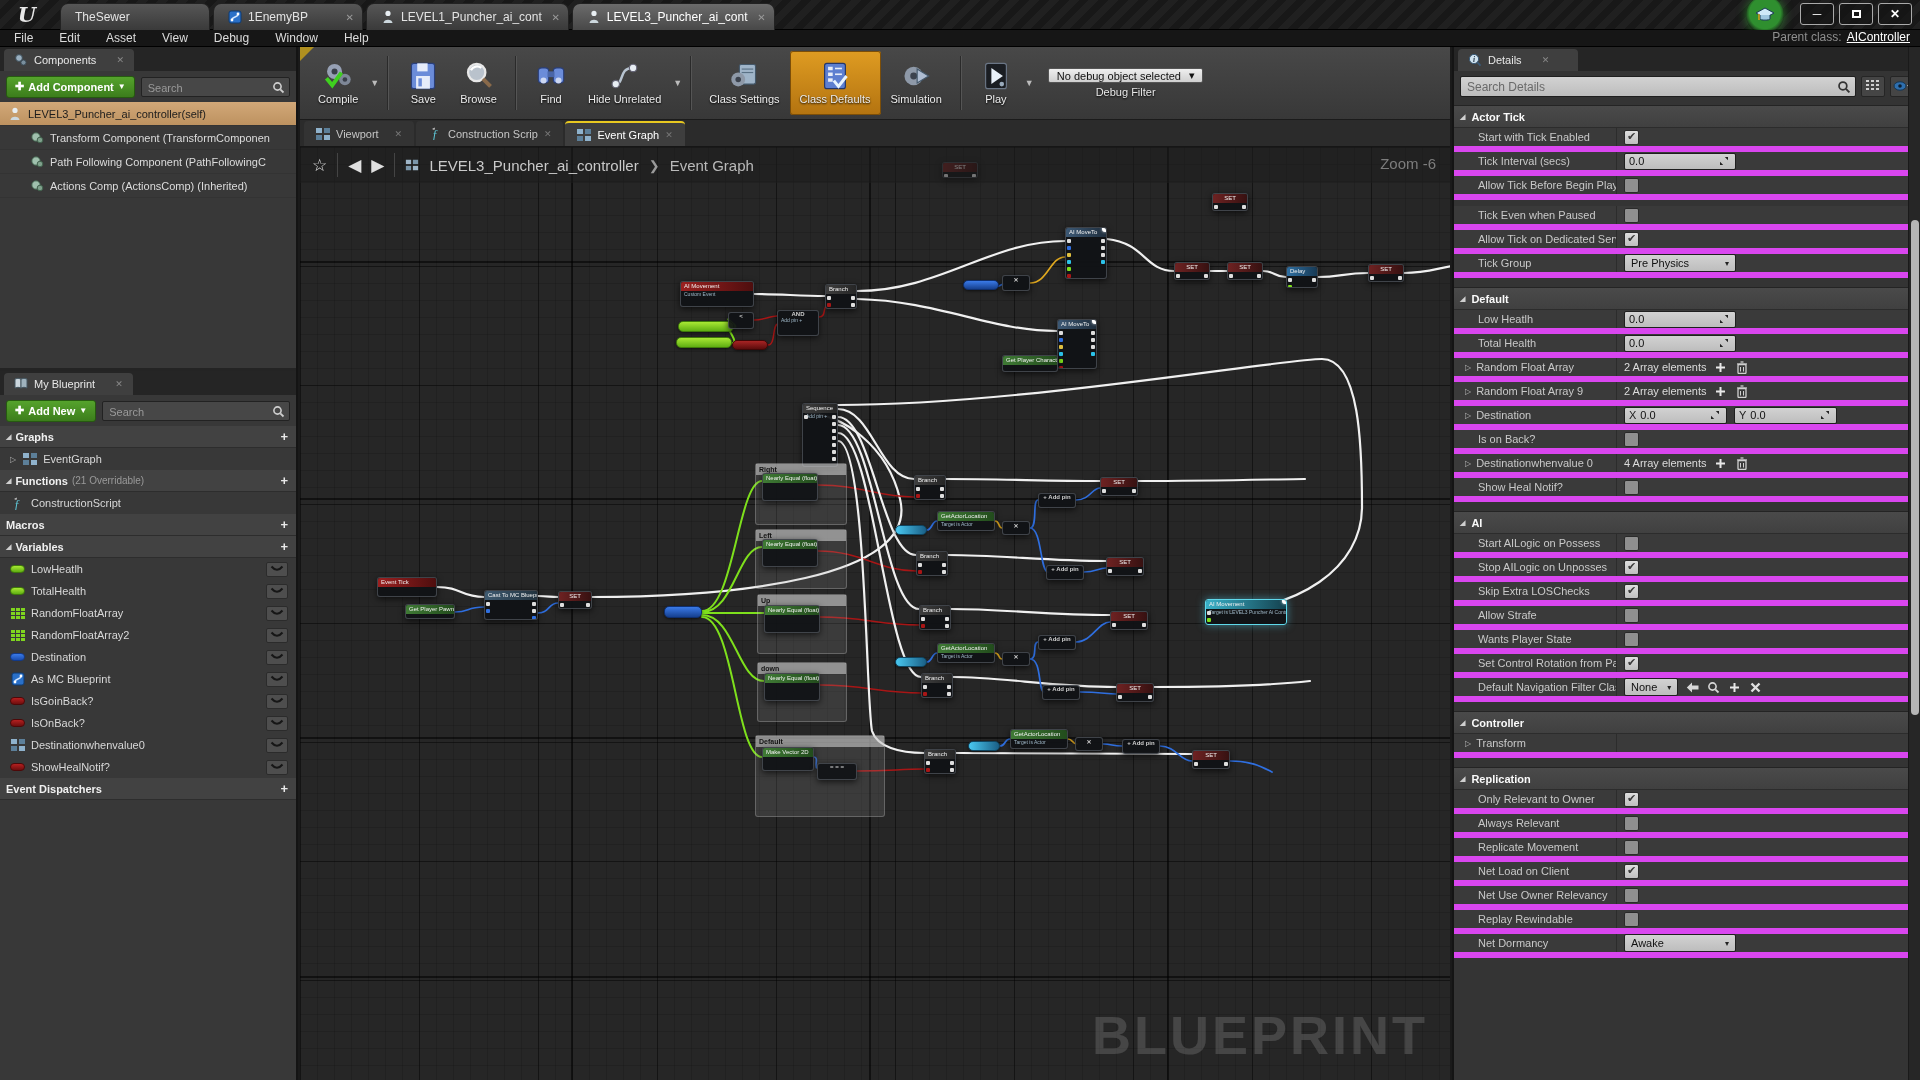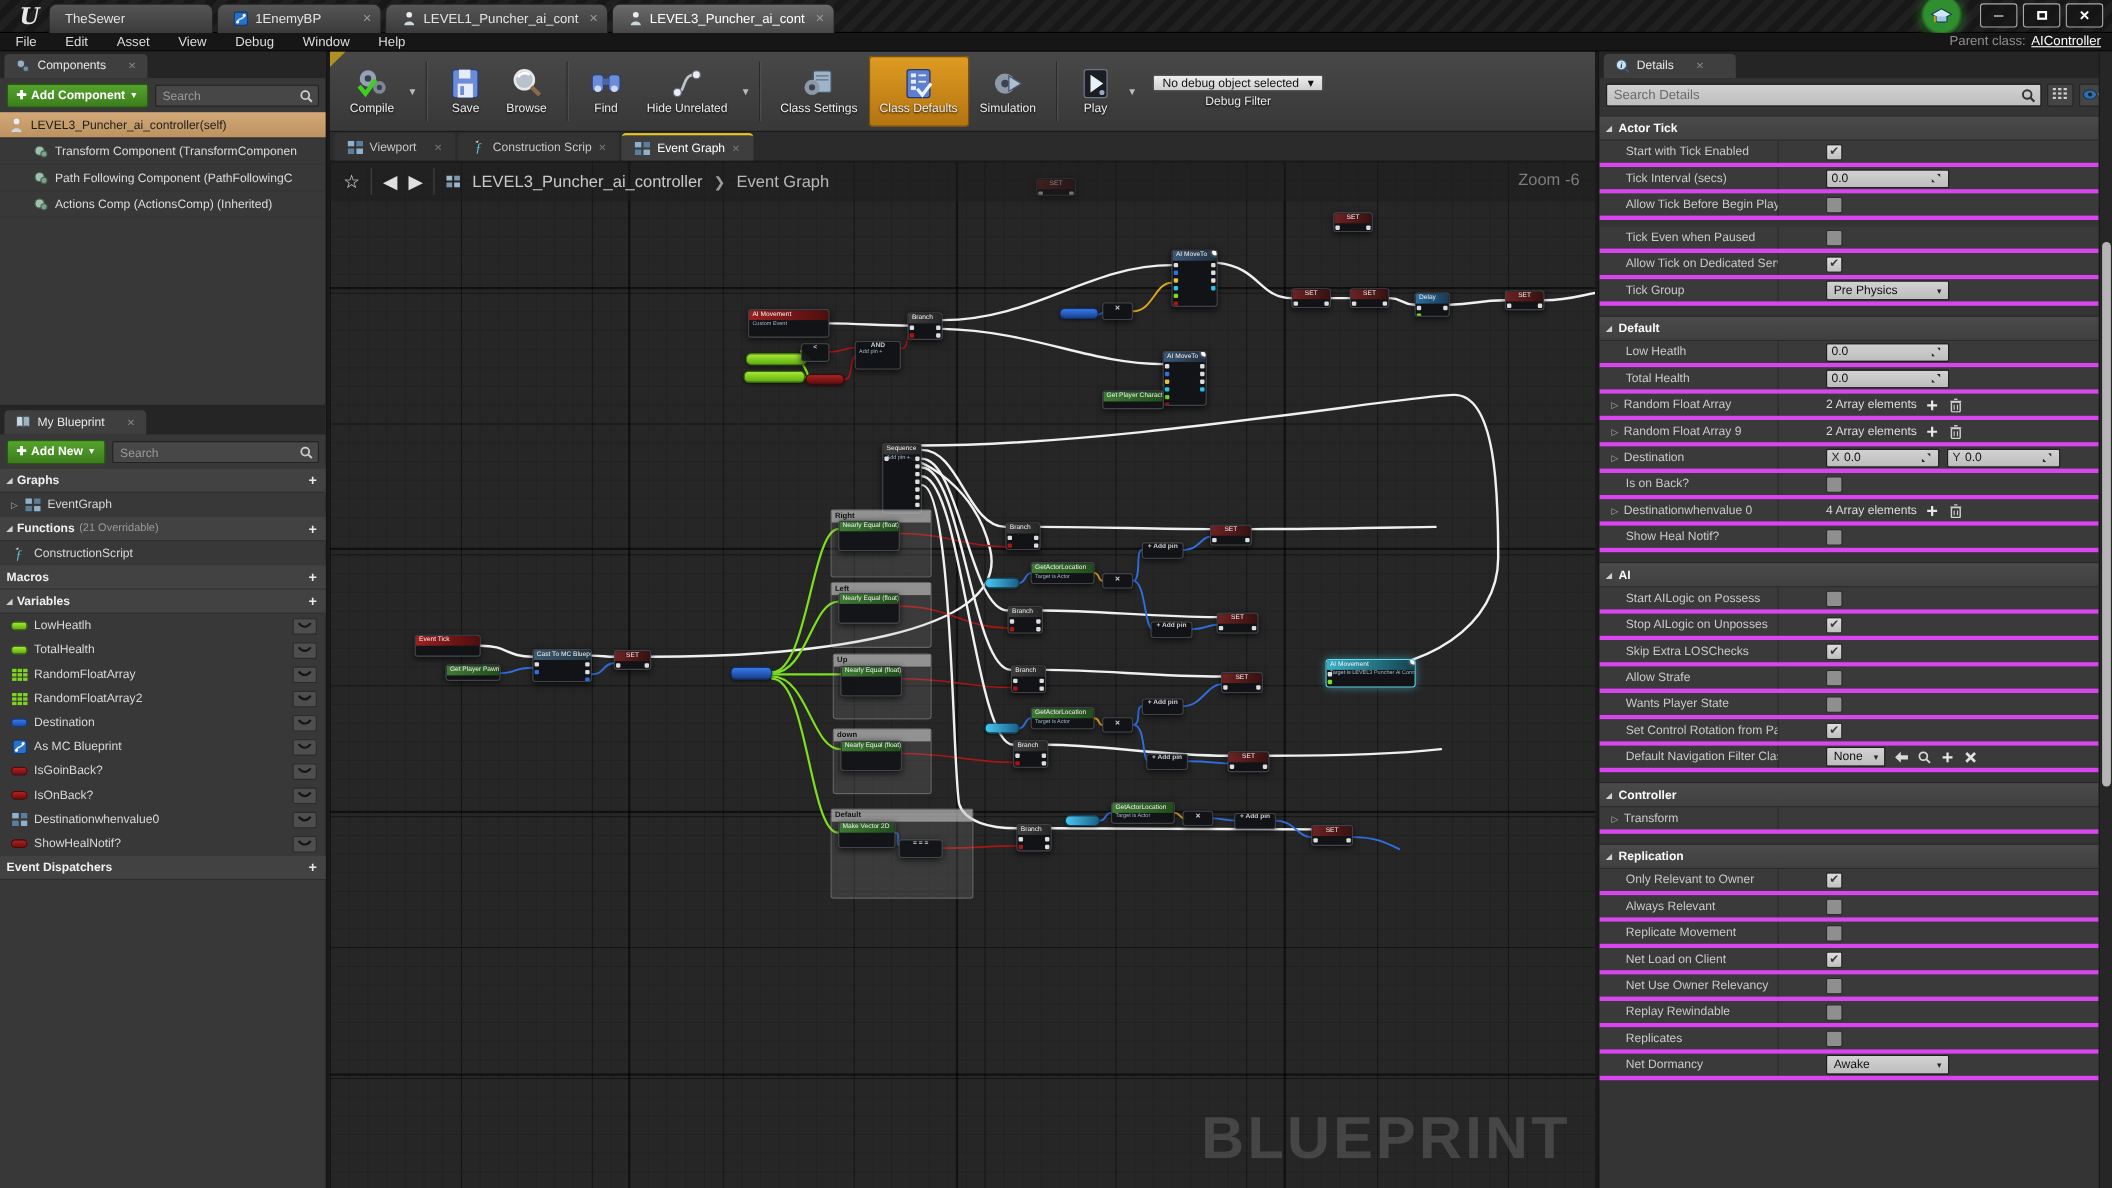--- a/index.html
+++ b/index.html
@@ -5,21 +5,21 @@
   * { margin:0; padding:0; box-sizing:border-box; }
   html,body { background:#101010; }
   body { font-family:"Liberation Sans", sans-serif; }
   #root { position:relative; width:1920px; height:1080px; background:#1a1a1a; overflow:hidden; color:#ddd; }
 
   
   #titlebar { position:absolute; left:0; top:0; width:1920px; height:30px;
     background:repeating-linear-gradient(135deg,#202020 0 7px,#181818 7px 14px); border-bottom:1px solid #000; }
   #ue-logo { position:absolute; left:10px; top:2px; width:34px; height:26px; color:#e8e8e8;
     font:italic bold 21px "DejaVu Serif", serif; text-align:center; }
-  .wtabs { position:absolute; left:44px; top:3px; height:27px; display:flex; gap:3px; }
+  .wtabs { position:absolute; left:60px; top:3px; height:27px; display:flex; gap:3px; }
   .wtab { position:relative; height:27px; padding:0 26px 0 14px; display:flex; align-items:center; gap:6px;
     background:linear-gradient(#565656,#3a3a3a); border-radius:8px 8px 0 0; border:1px solid #222; border-bottom:none;
     color:#e3e3e3; font-size:12px; min-width:150px; }
   .wtab.active { background:linear-gradient(#6b6b6b,#484848); color:#fff; }
   .wtab .tclose { position:absolute; right:8px; color:#999; font-size:10px; }
   .ticon { width:14px; height:14px; display:inline-flex; }
   #cap-icon { position:absolute; right:136px; top:-4px; width:38px; height:38px; border-radius:50%;
     background:radial-gradient(circle at 50% 45%, #2f8f2f 0 55%, rgba(30,90,30,.45) 70%, transparent 75%);
     display:flex; align-items:center; justify-content:center; box-shadow:0 0 10px rgba(60,200,60,.5); }
   #winbtns { position:absolute; right:8px; top:3px; display:flex; gap:5px; }
@@ -149,21 +149,21 @@
     color:#555; padding:0 22px 0 6px; font-family:"Liberation Sans",sans-serif; }
   #det-search input::placeholder { color:#6a6a6a; }
   #det-search .sic { position:absolute; right:4px; top:3px; width:14px; height:14px; }
   .det-tbtn { width:24px; height:21px; background:#454545; border:1px solid #252525; border-radius:2px;
     display:flex; align-items:center; justify-content:center; }
   #det-content { position:absolute; left:0; top:58px; right:12px; bottom:0; overflow:hidden; }
   .dsec { margin-bottom:9px; border-top:1px solid #242424; }
   .dsechead { height:22px; background:linear-gradient(#4a4a4a,#404040); border-bottom:1px solid #2c2c2c;
     display:flex; align-items:center; gap:6px; padding:0 6px; font-size:11px; font-weight:bold; color:#fafafa; }
   .dsechead .tri { font-size:7px; color:#d0d0d0; }
-  .drow { height:24px; display:flex; align-items:center; background:#3a3a3a; border-bottom:4px solid #d946ef;gap:36px; }
+  .drow { height:24px; display:flex; align-items:center; background:#3a3a3a; border-bottom:6px solid #d946ef; }
   .drow.gap { border-top:6px solid #343434; height:30px; }
   .dlabel { width:163px; padding-left:24px; font-size:11px; color:#c9c9c9; white-space:nowrap; overflow:hidden;
     border-right:1px solid #2c2c2c; height:100%; display:flex; align-items:center; gap:5px; flex:none; }
   .dlabel .exp { color:#b5b5b5; font-size:8px; margin-left:-13px; }
   .dval { display:flex; align-items:center; gap:7px; padding-left:7px; flex:1; min-width:0; }
   .cb { width:15px; height:15px; border-radius:2px; background:#8f8f8f; border:1px solid #2a2a2a; position:relative; }
   .cb.on { background:linear-gradient(#dedede,#bfbfbf); }
   .cb.on::after { content:"✔"; position:absolute; left:2px; top:-1px; font-size:11px; color:#3b3b3b; }
   .numf { width:112px; height:17px; display:flex; align-items:center; font-size:11px; color:#111; padding:0 4px; gap:4px; }
   .numf .nv { flex:1; }
@@ -1472,28 +1472,20 @@
           <div class="drow">
             <div class="dlabel">
               <div>Replay Rewindable</div>
             </div>
             <div class="dval">
               <div class="cb"></div>
             </div>
           </div>
           <div class="drow">
             <div class="dlabel">
-              <div>Replicates</div>
-            </div>
-            <div class="dval">
-              <div class="cb"></div>
-            </div>
-          </div>
-          <div class="drow">
-            <div class="dlabel">
               <div>Net Dormancy</div>
             </div>
             <div class="dval">
               <div class="dd lightfield" style="width: 112px;">
                 <div>Awake</div>
                 <div class="arr" style="margin-left: auto;">▾</div>
               </div>
             </div>
           </div>
         </div>

